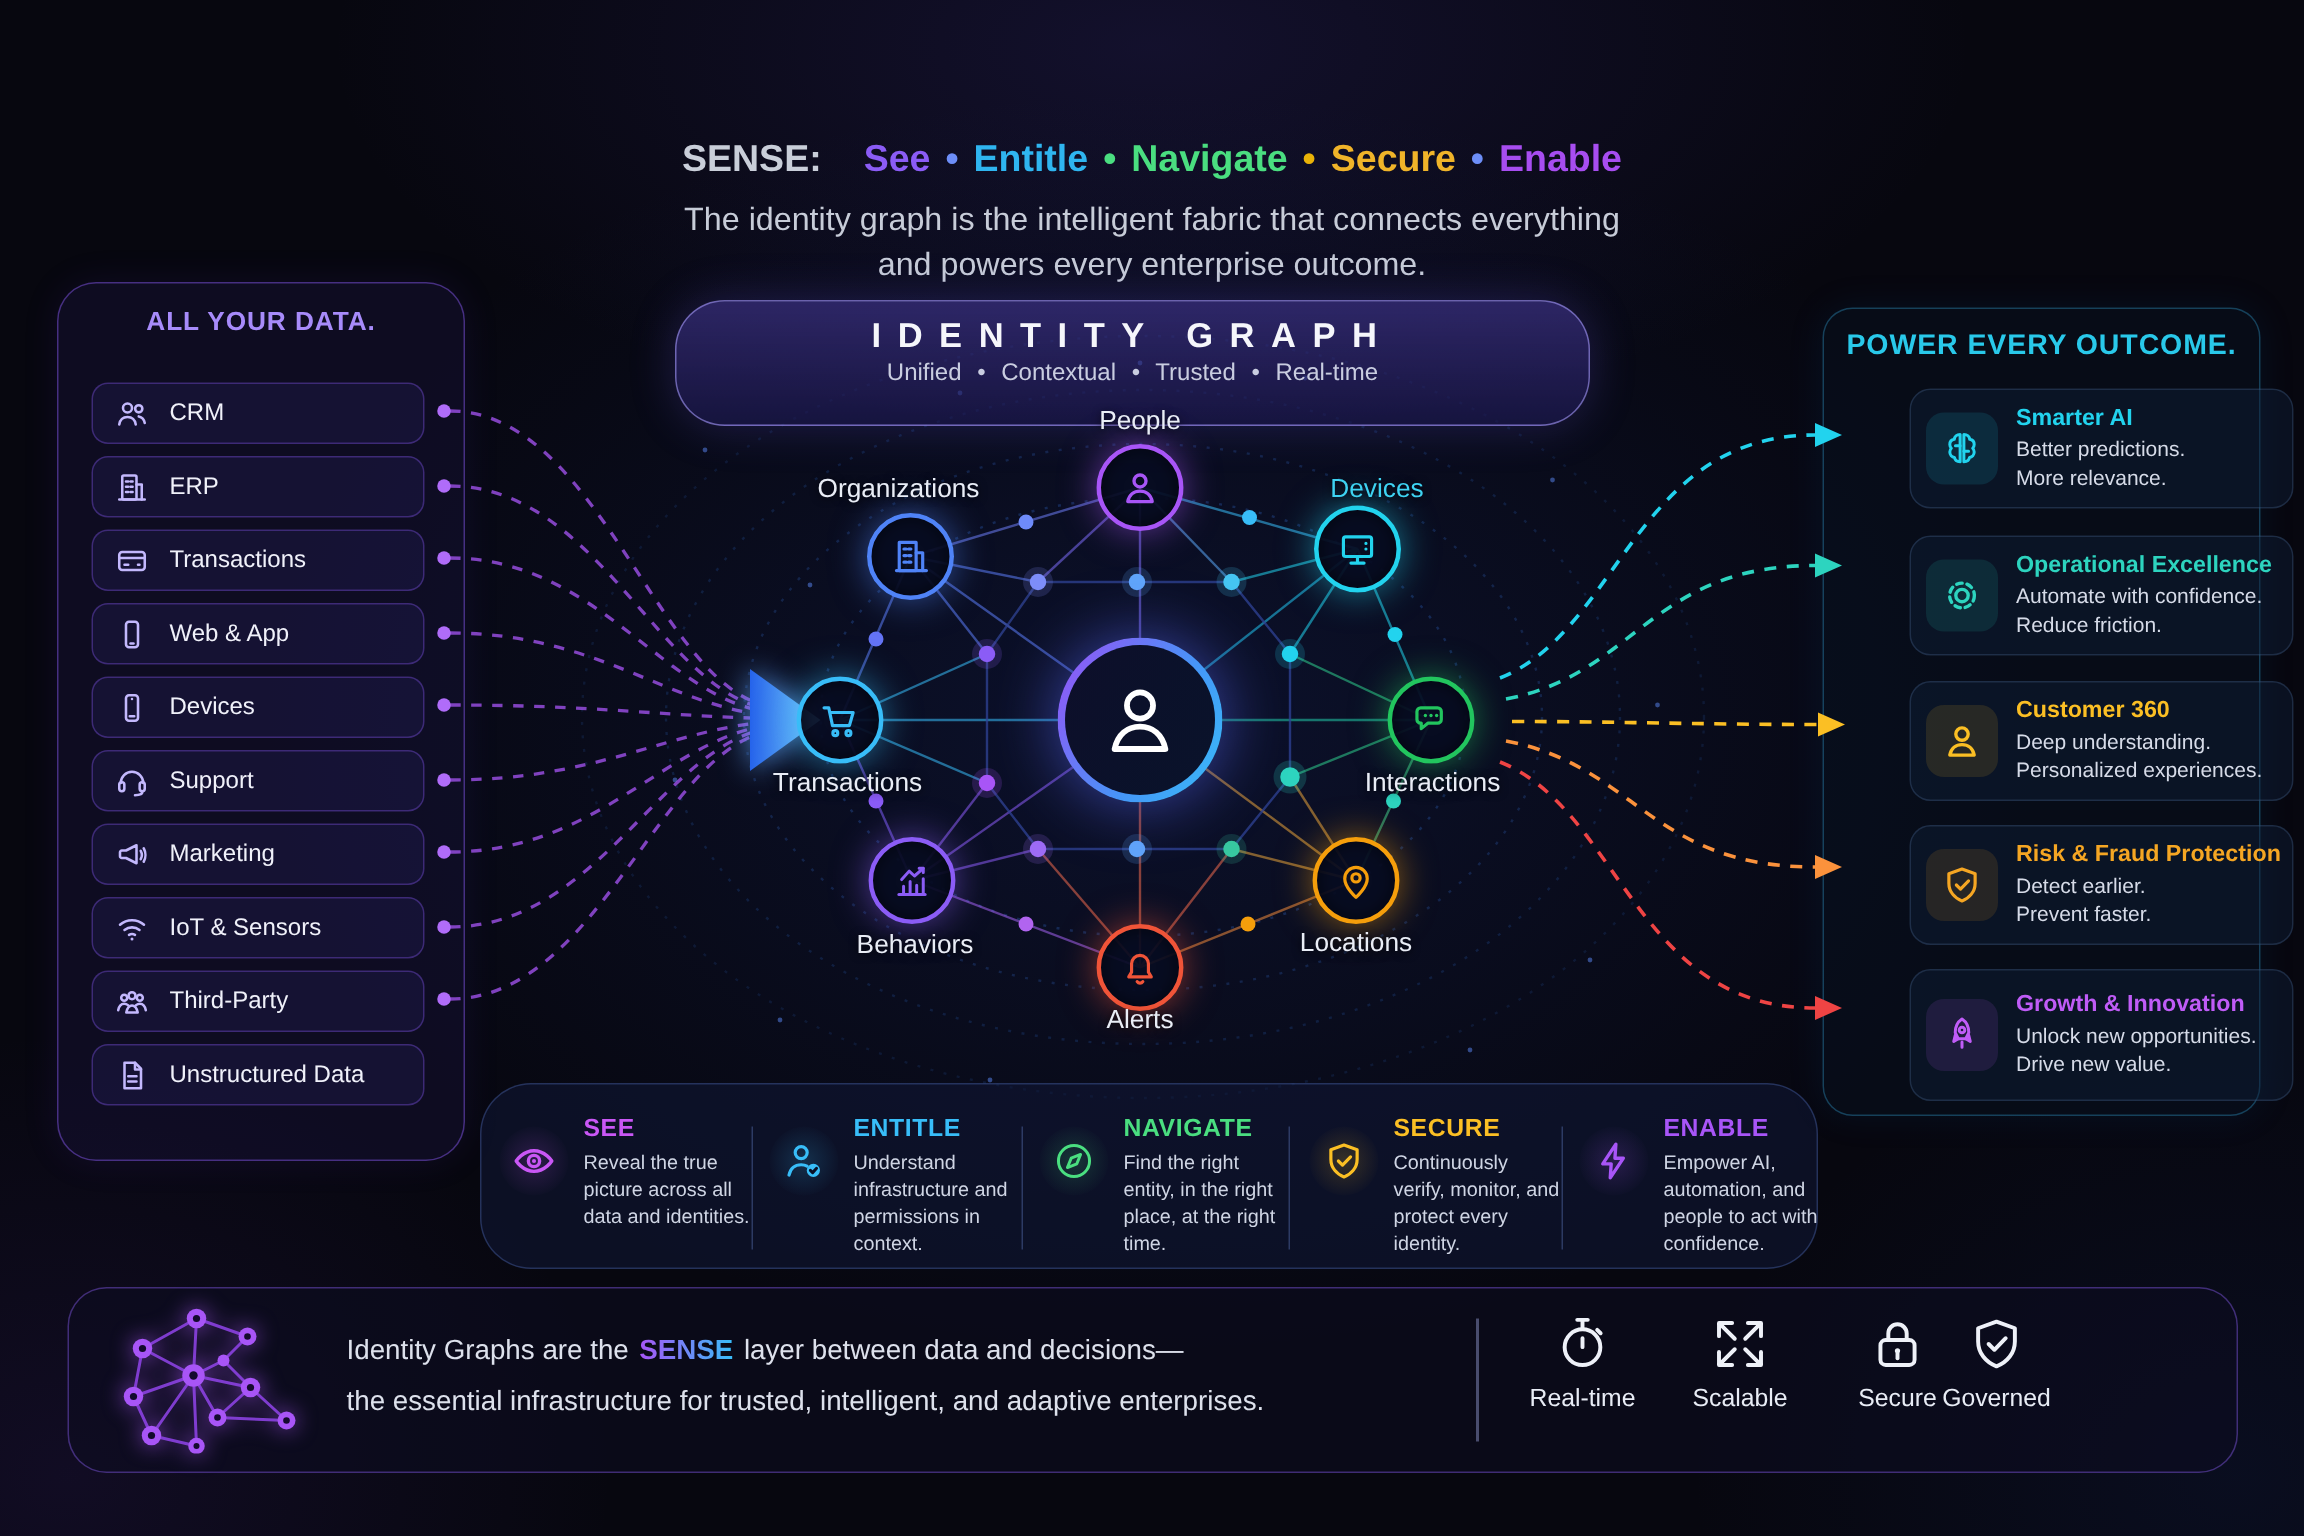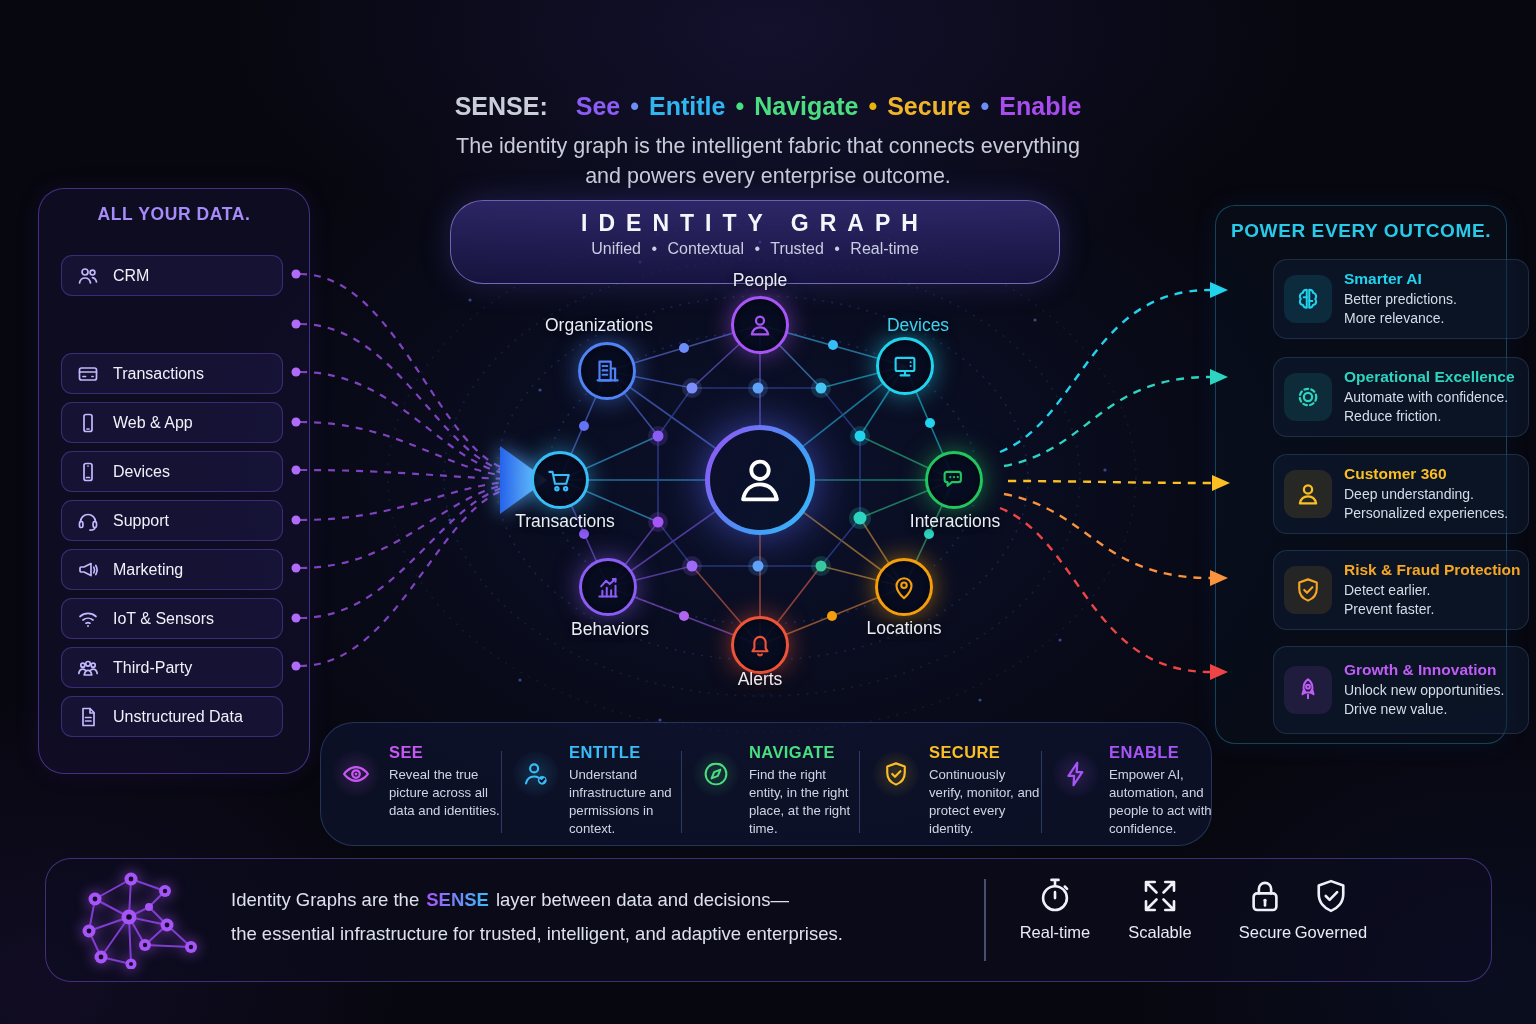--- a/index.html
+++ b/index.html
@@ -190,20 +190,28 @@
     </div>
     <div class="lp-item" style="top:66px">
       <svg viewBox="0 0 24 24" fill="none" stroke="currentColor" stroke-width="1.7" stroke-linecap="round" stroke-linejoin="round">
           <circle cx="9" cy="8" r="3"></circle>
           <path d="M3.5 19c.5-3 2.6-5 5.5-5s5 2 5.5 5"></path>
           <circle cx="16.5" cy="8.5" r="2.4"></circle>
           <path d="M16.5 13.6c2.2.4 3.6 2 4 4.4"></path>
         </svg>
       <span class="lp-label">CRM</span>
     </div>
+    <div class="lp-item" style="top:115px">
+      <svg viewBox="0 0 24 24" fill="none" stroke="currentColor" stroke-width="1.7" stroke-linecap="round" stroke-linejoin="round">
+          <rect x="5.5" y="4" width="9.5" height="16" rx="1"></rect>
+          <path d="M15 10h3.5V20"></path>
+          <path d="M8 8h1.4M11 8h1.4M8 11.5h1.4M11 11.5h1.4M8 15h1.4M11 15h1.4M3.5 20h17"></path>
+        </svg>
+      <span class="lp-label">ERP</span>
+    </div>
     <div class="lp-item" style="top:164px">
       <svg viewBox="0 0 24 24" fill="none" stroke="currentColor" stroke-width="1.7" stroke-linecap="round" stroke-linejoin="round">
           <rect x="3.5" y="6" width="17" height="12" rx="2"></rect>
           <path d="M3.5 10h17M7 14.5h2.5M16 14.5h1"></path>
         </svg>
       <span class="lp-label">Transactions</span>
     </div>
     <div class="lp-item" style="top:213px">
       <svg viewBox="0 0 24 24" fill="none" stroke="currentColor" stroke-width="1.7" stroke-linecap="round" stroke-linejoin="round">
           <rect x="8" y="3.5" width="8" height="17" rx="2"></rect>

